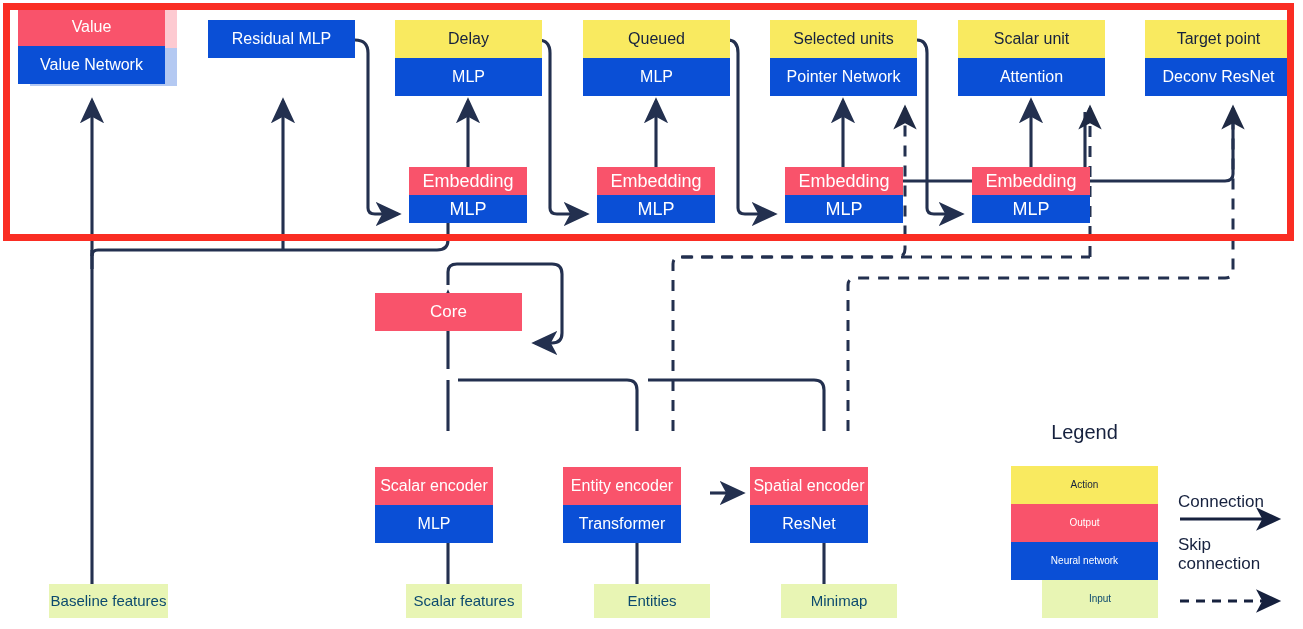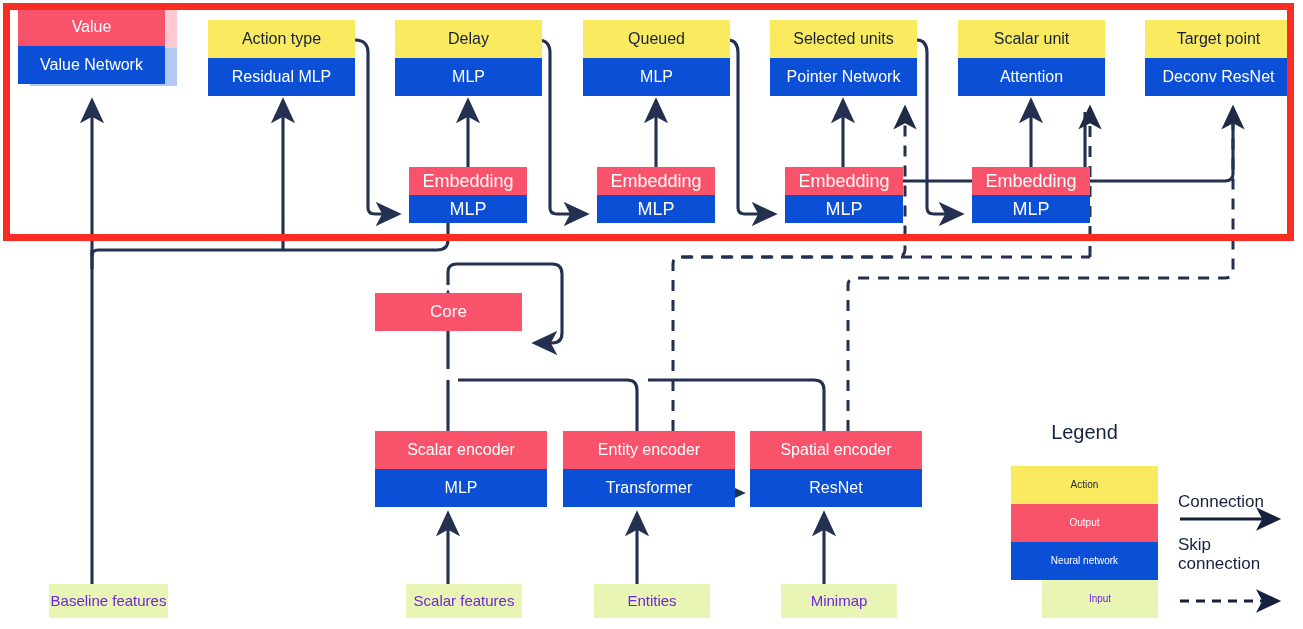--- a/index.html
+++ b/index.html
@@ -6,33 +6,33 @@
   body{width:1303px;height:629px;overflow:hidden;font-family:"Liberation Sans",sans-serif;}
   #stage{position:relative;width:1303px;height:629px;background:#fff;}
 
   svg.wires{position:absolute;left:0;top:0;width:1303px;height:629px;pointer-events:none;}
 
   .node{position:absolute;box-sizing:border-box;}
   .band{display:flex;align-items:center;justify-content:center;text-align:center;line-height:1.05;white-space:nowrap;}
   .b-action{background:#f9ea60;color:#16213e;}
   .b-output{background:#f9536b;color:#ffffff;}
   .b-nn{background:#0a4fd6;color:#ffffff;}
-  .b-input{background:#e8f5b4;color:#6d28d9;margin-left:31px;}
+  .b-input{background:#e8f5b4;color:#0c4a6e;margin-left:31px;}
 
   .top-node{width:147px;height:76px;}
   .top-node .band{height:38px;font-size:16px;}
   .top-node .b-nn{font-size:16px;}
 
   .emb-node{width:118px;height:56px;}
   .emb-node .band{height:28px;font-size:18px;}
 
   .core-node{width:147px;height:76px;}
   .core-node .band{height:38px;font-size:17px;}
 
-  .enc-node{width:172px;height:76px;}
+  .enc-node{width:118px;height:76px;margin-top:36px;}
   .enc-node .band{height:38px;font-size:16px;}
 
   .in-node{height:34px;}
   .in-node .band{height:34px;font-size:15px;}
 
   
   .ghost{position:absolute;width:147px;height:76px;opacity:0.30;}
   .ghost .band{height:38px;}
 
   .sel-rect{position:absolute;left:3px;top:3px;width:1291px;height:238px;
@@ -127,21 +127,20 @@
   <div class="ghost" style="left:30px;top:10px;">
     <div class="band b-output"></div>
     <div class="band b-nn"></div>
   </div>
 
   <div class="node top-node" style="left:18px;top:8px;">
     <div class="band b-output">Value</div>
     <div class="band b-nn">Value Network</div>
   </div>
   <div class="node top-node" style="left:208px;top:20px;">
-    <div class="band b-action">Action type</div>
     <div class="band b-nn">Residual MLP</div>
   </div>
   <div class="node top-node" style="left:395px;top:20px;">
     <div class="band b-action">Delay</div>
     <div class="band b-nn">MLP</div>
   </div>
   <div class="node top-node" style="left:583px;top:20px;">
     <div class="band b-action">Queued</div>
     <div class="band b-nn">MLP</div>
   </div>

